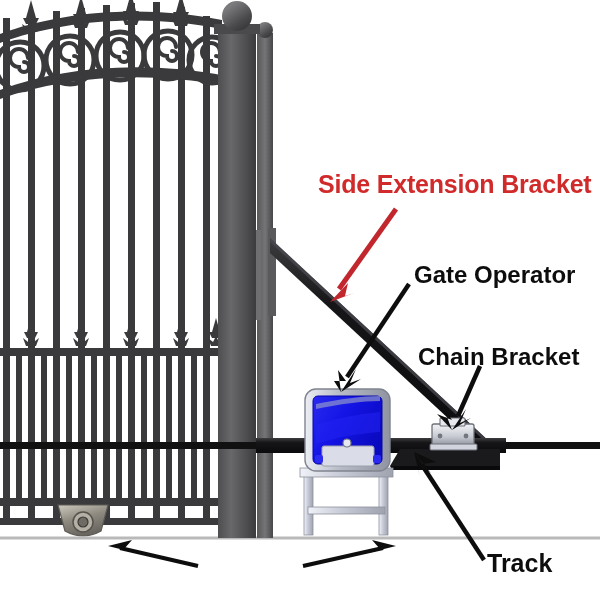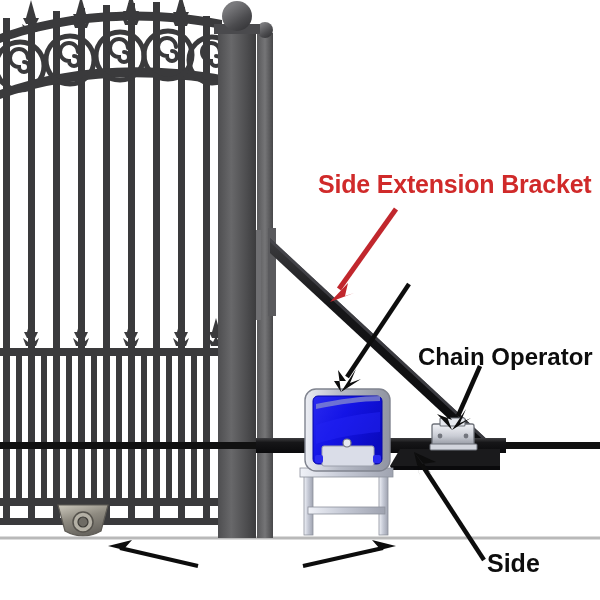--- a/index.html
+++ b/index.html
@@ -262,19 +262,20 @@
     </g>
     <g>
       <line x1="303" y1="566" x2="383" y2="548" stroke="#0d0d0d" stroke-width="4"></line>
       <path d="M396,546 L372,540 L380,549 L368,553 Z" fill="#0d0d0d"></path>
     </g>
 
   </svg>
 
   <div class="lbl" id="lbl-side-extension-bracket">Side Extension Bracket</div>
 
-
-  <div class="lbl" id="lbl-chain-bracket">Chain Operator</div>
-
-
-  <div class="lbl" id="lbl-chain">Side</div>
+  <div class="lbl" id="lbl-gate-operator">Gate Operator</div>
+
+  <div class="lbl" id="lbl-chain-bracket">Chain Bracket</div>
+
+
+  <div class="lbl" id="lbl-chain">Track</div>
 
 </div>
 
 </body></html>

